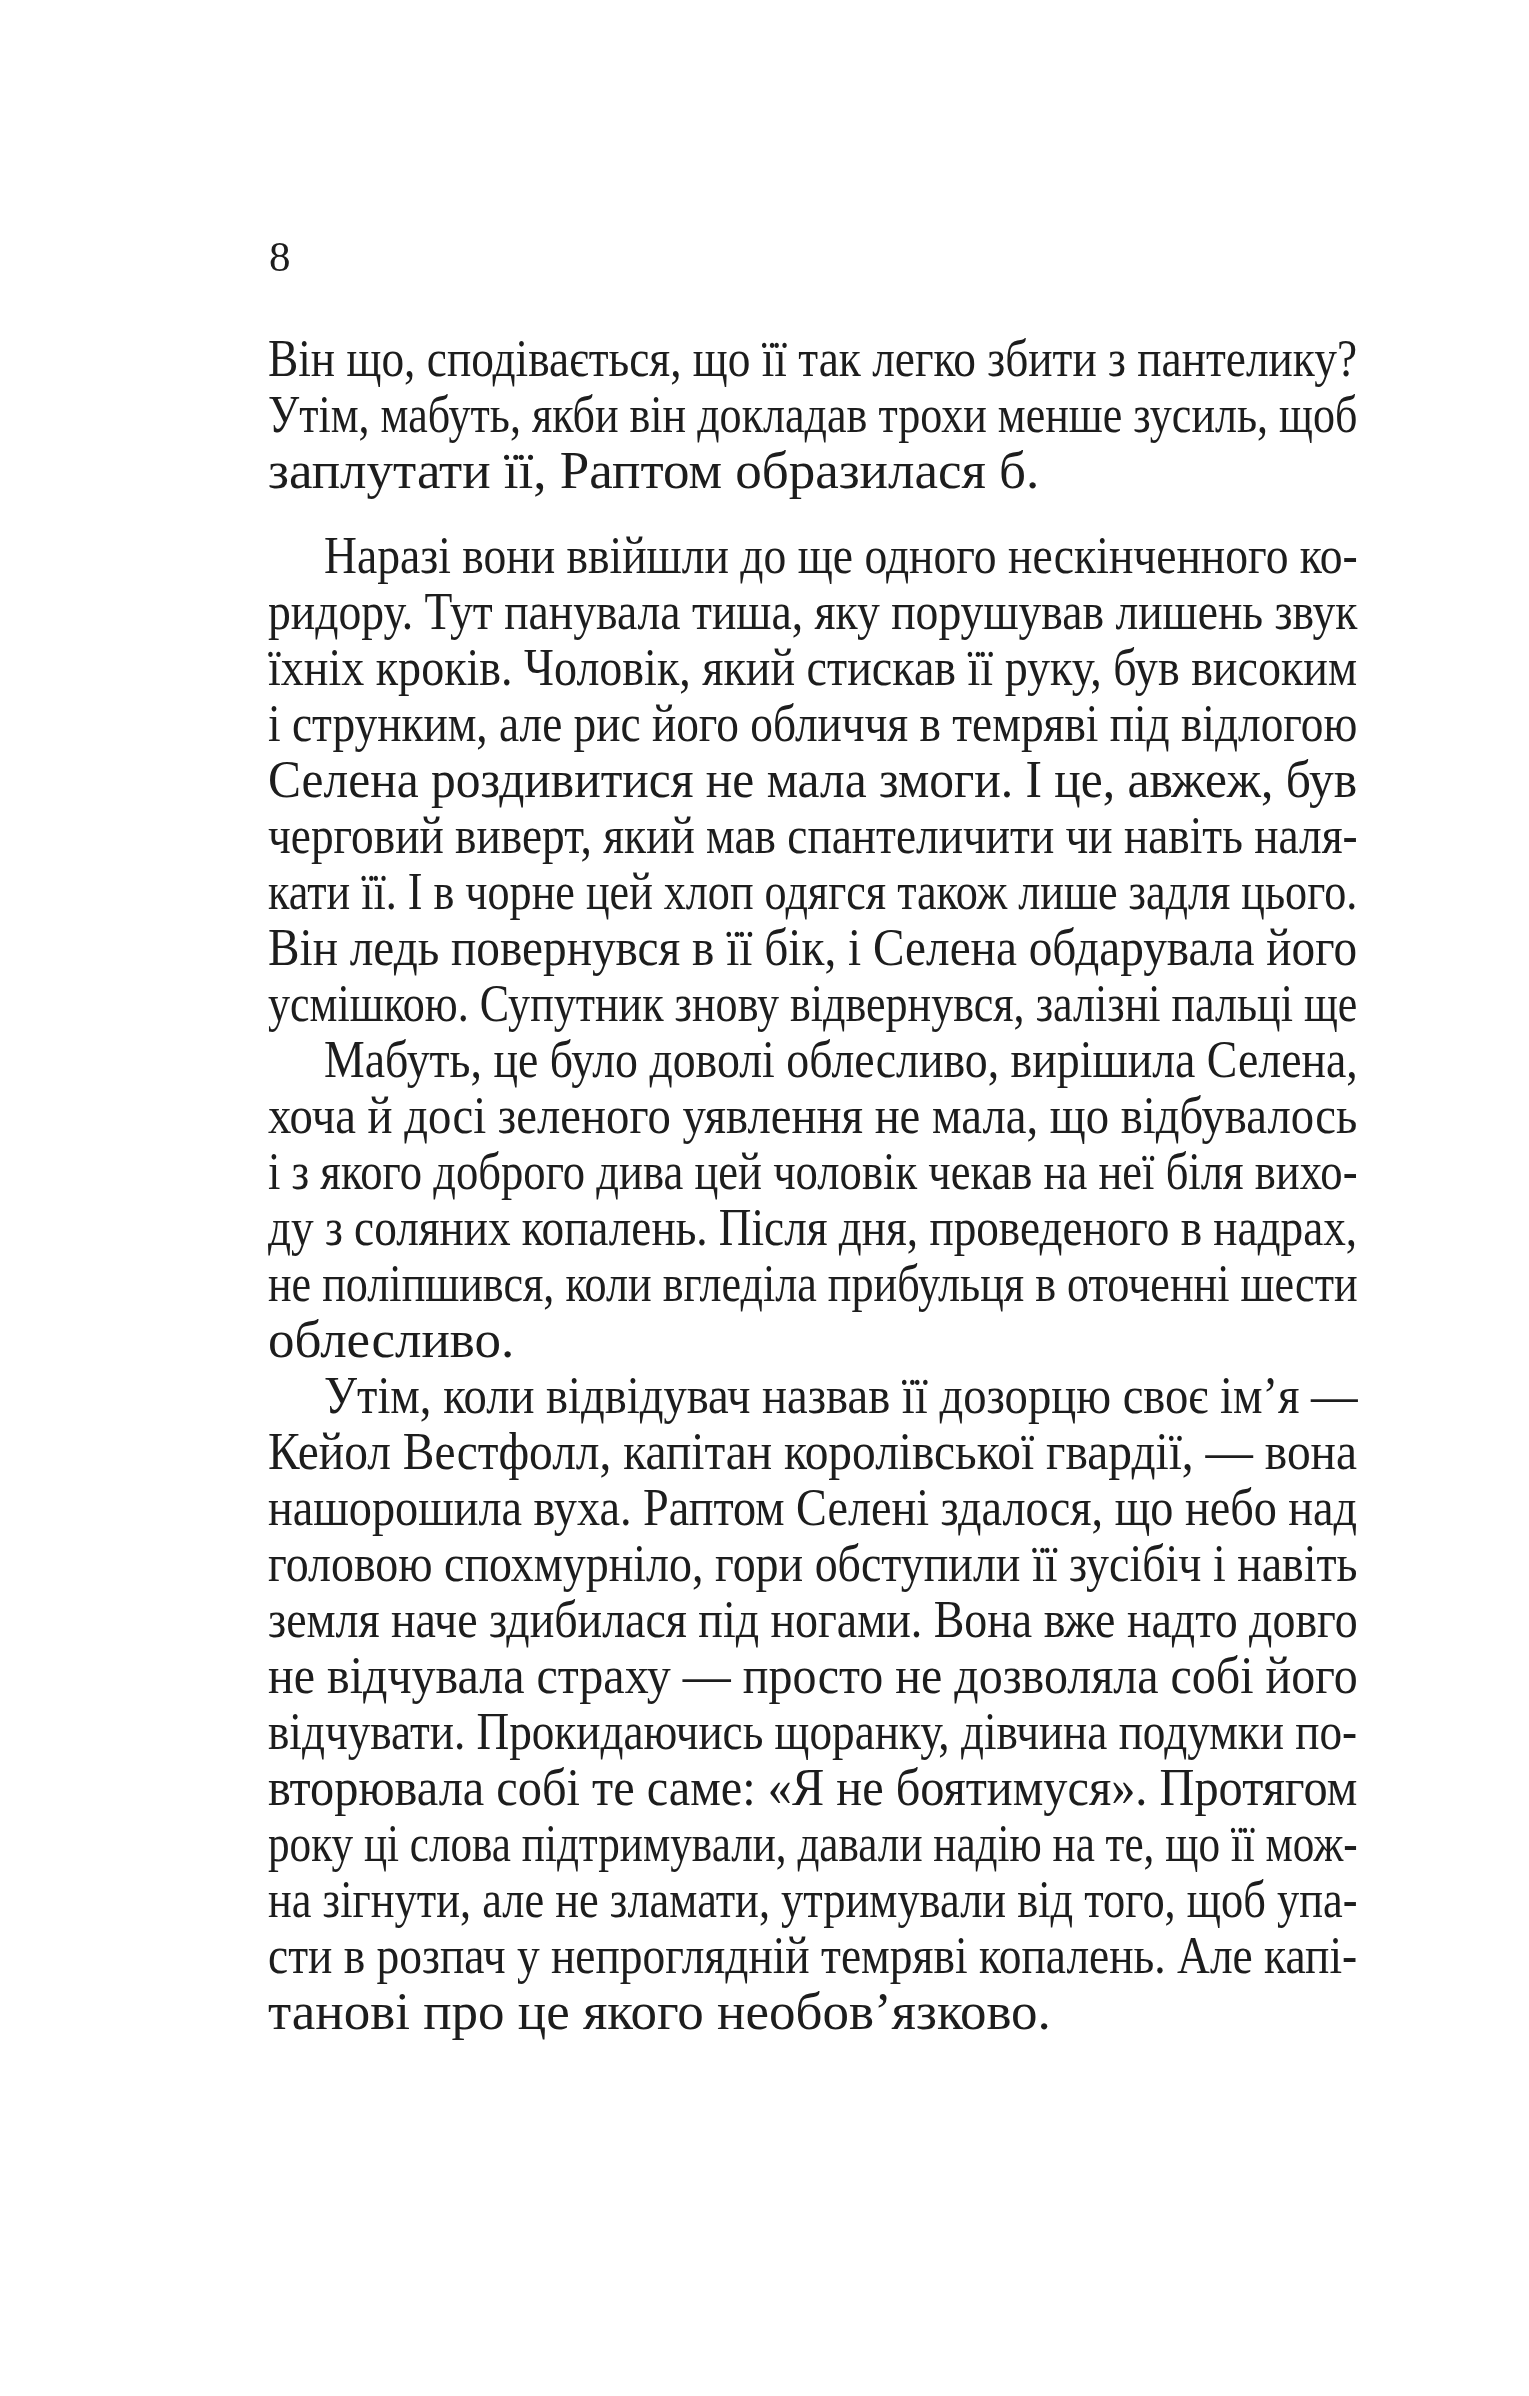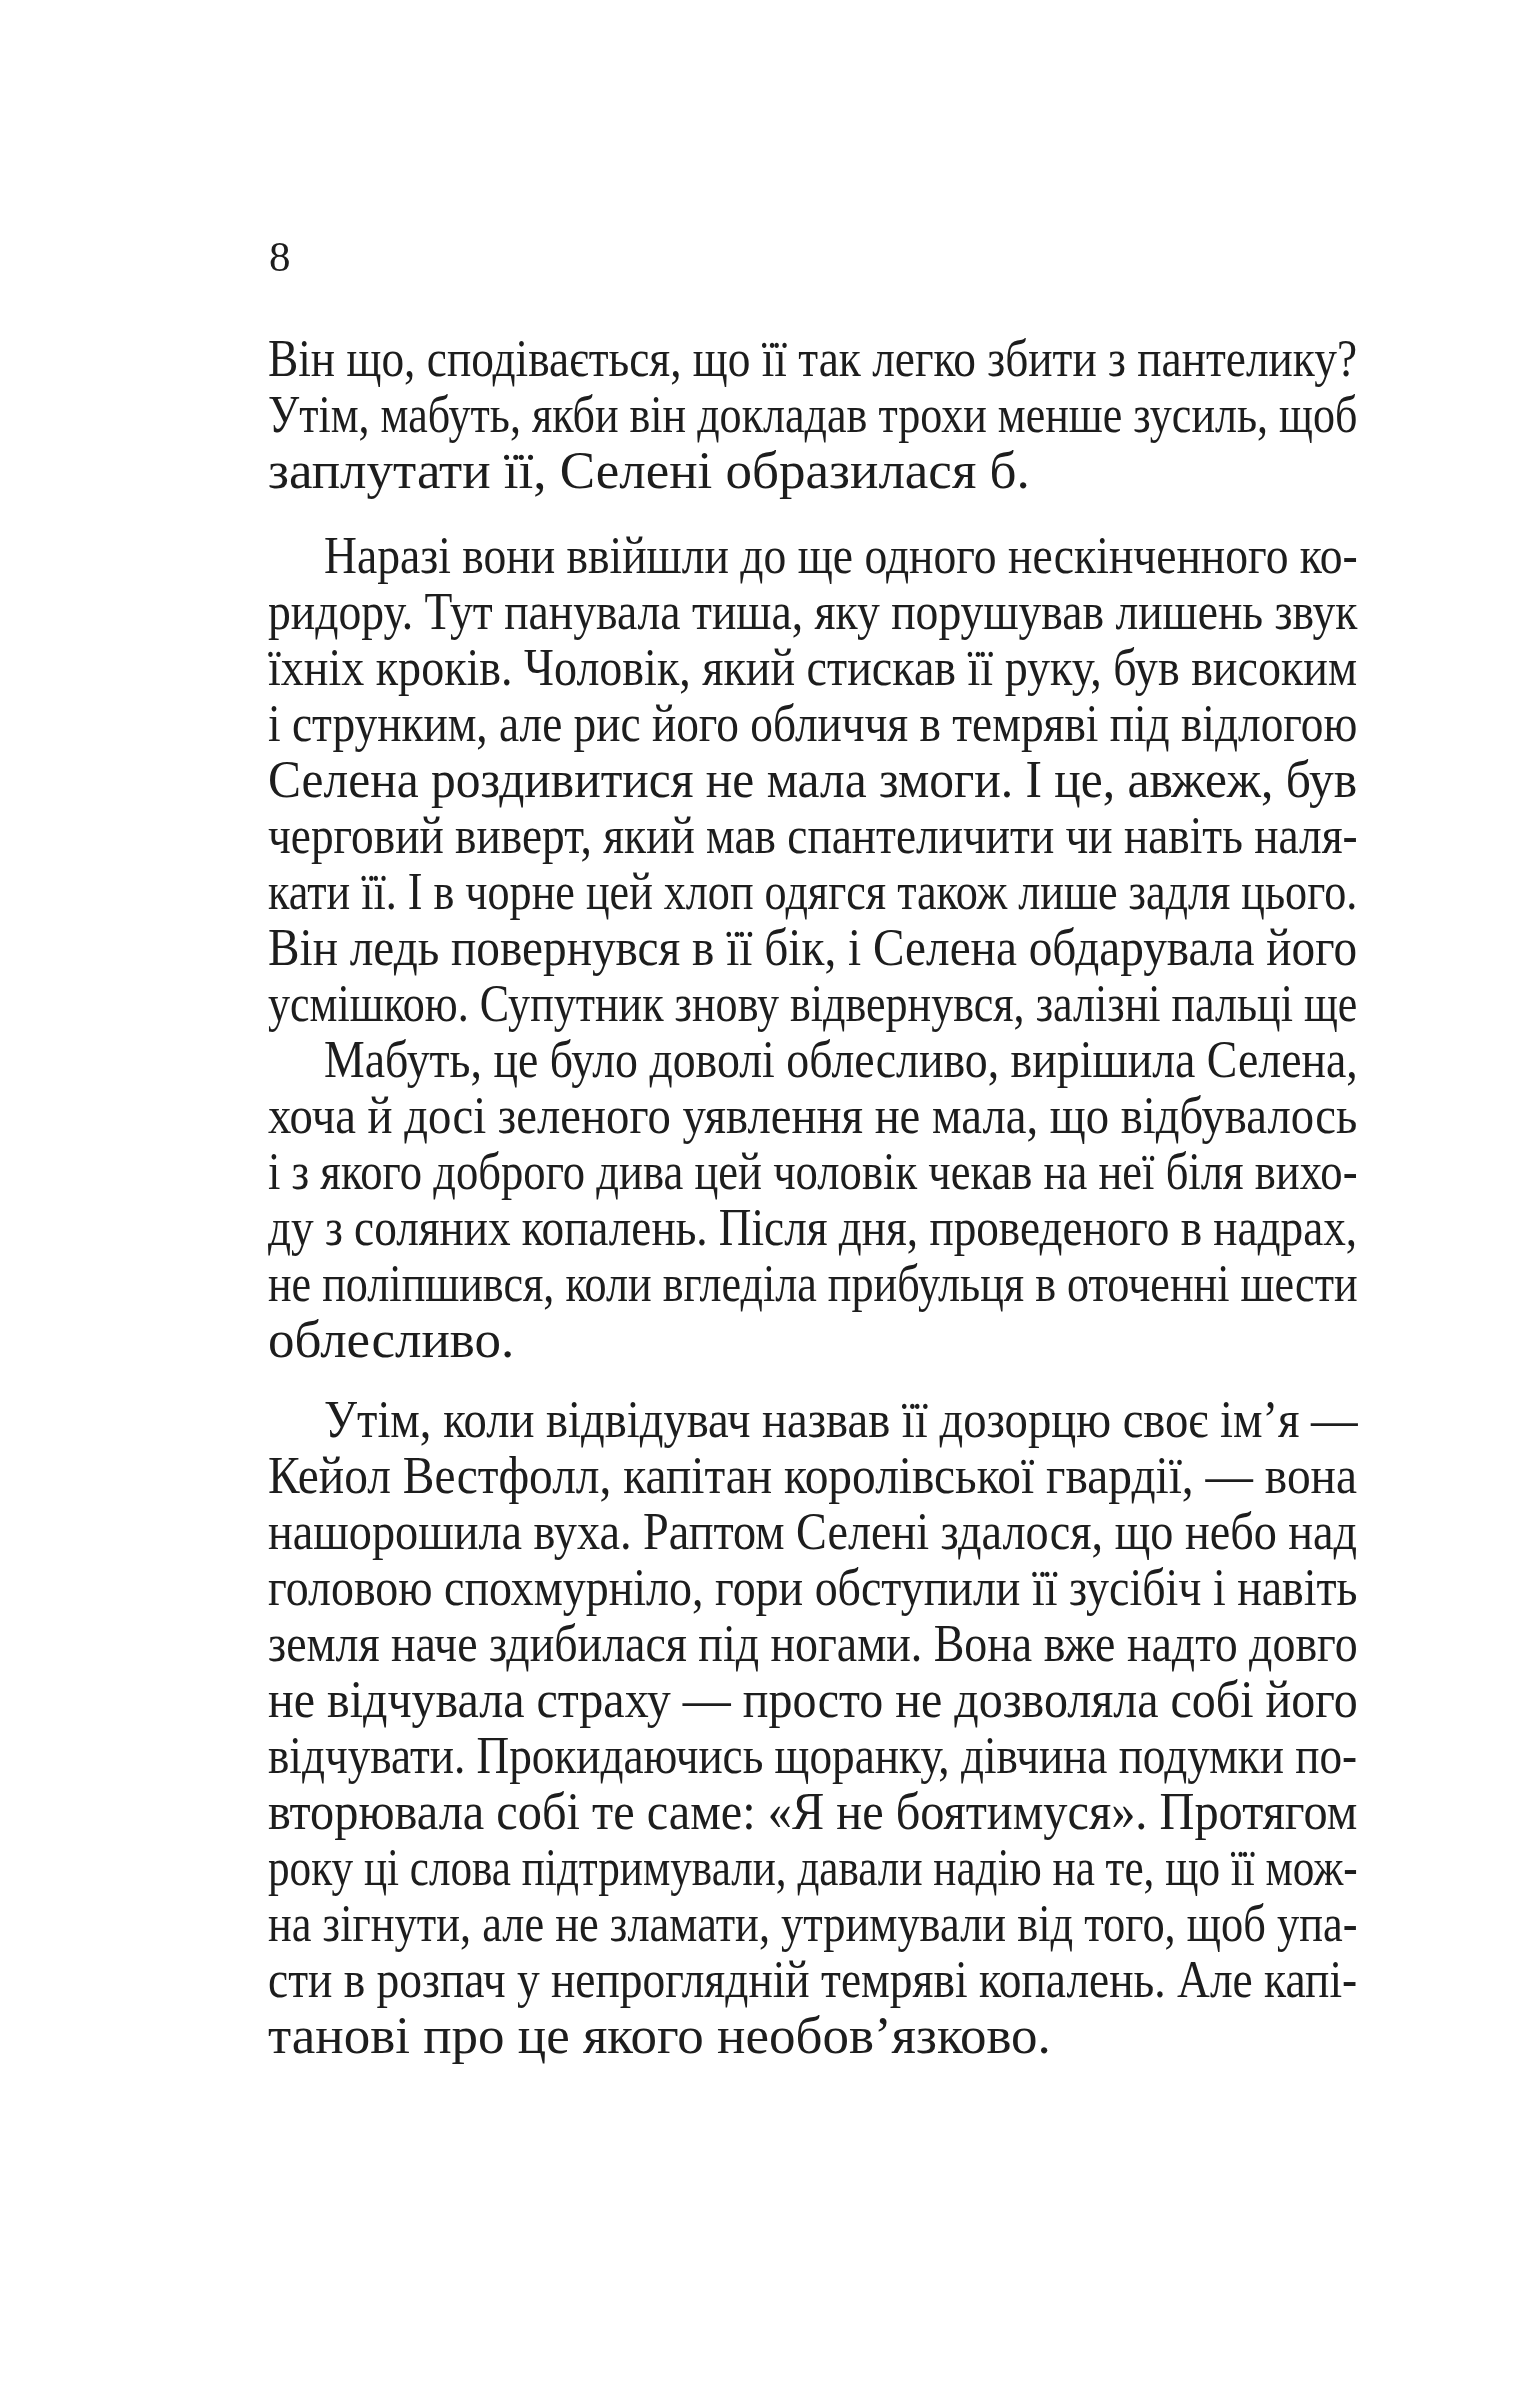--- a/index.html
+++ b/index.html
@@ -47,37 +47,37 @@
   }
 </style>
 </head>
 <body>
 
 <div class="page">
   <div class="page-number">8</div>
   <div class="text-block">
       <div class="text-line"><span style="transform: scaleX(0.855821);">Він що, сподівається, що її так легко збити з пантелику?</span></div>
       <div class="text-line"><span style="transform: scaleX(0.831461);">Утім, мабуть, якби він докладав трохи менше зусиль, щоб</span></div>
-      <div class="text-line"><span style="transform: scaleX(1);">заплутати її, Селені образилася б.</span></div>
+      <div class="text-line"><span style="transform: scaleX(1);">заплутати її, Раптом образилася б.</span></div>
       <div class="text-line" style="padding-left: 56px; margin-top: 29px;"><span style="transform: scaleX(0.860294);">Наразі вони ввійшли до ще одного нескінченного ко-</span></div>
       <div class="text-line"><span style="transform: scaleX(0.860465);">ридору. Тут панувала тиша, яку порушував лишень звук</span></div>
       <div class="text-line"><span style="transform: scaleX(0.868545);">їхніх кроків. Чоловік, який стискав її руку, був високим</span></div>
       <div class="text-line"><span style="transform: scaleX(0.855162);">і струнким, але рис його обличчя в темряві під відлогою</span></div>
       <div class="text-line"><span style="transform: scaleX(0.933558);">Селена роздивитися не мала змоги. І це, авжеж, був</span></div>
       <div class="text-line"><span style="transform: scaleX(0.855821);">черговий виверт, який мав спантеличити чи навіть наля-</span></div>
       <div class="text-line"><span style="transform: scaleX(0.832708);">кати її. І в чорне цей хлоп одягся також лише задля цього.</span></div>
       <div class="text-line"><span style="transform: scaleX(0.891566);">Він ледь повернувся в її бік, і Селена обдарувала його</span></div>
       <div class="text-line"><span style="transform: scaleX(0.831461);">усмішкою. Супутник знову відвернувся, залізні пальці ще</span></div>
       <div class="text-line" style="padding-left: 56px;"><span style="transform: scaleX(0.864532);">Мабуть, це було доволі облесливо, вирішила Селена,</span></div>
       <div class="text-line"><span style="transform: scaleX(0.880952);">хоча й досі зеленого уявлення не мала, що відбувалось</span></div>
       <div class="text-line"><span style="transform: scaleX(0.842185);">і з якого доброго дива цей чоловік чекав на неї біля вихо-</span></div>
       <div class="text-line"><span style="transform: scaleX(0.85319);">ду з соляних копалень. Після дня, проведеного в надрах,</span></div>
       <div class="text-line"><span style="transform: scaleX(0.832708);">не поліпшився, коли вгледіла прибульця в оточенні шести</span></div>
       <div class="text-line"><span style="transform: scaleX(1);">облесливо.</span></div>
-      <div class="text-line" style="padding-left: 56px; margin-top: 24px;"><span style="transform: scaleX(0.879699);">Утім, коли відвідувач назвав її дозорцю своє ім’я —</span></div>
+      <div class="text-line" style="padding-left: 56px;"><span style="transform: scaleX(0.879699);">Утім, коли відвідувач назвав її дозорцю своє ім’я —</span></div>
       <div class="text-line"><span style="transform: scaleX(0.89444);">Кейол Вестфолл, капітан королівської гвардії, — вона</span></div>
       <div class="text-line"><span style="transform: scaleX(0.871956);">нашорошила вуха. Раптом Селені здалося, що небо над</span></div>
       <div class="text-line"><span style="transform: scaleX(0.866511);">головою спохмурніло, гори обступили її зусібіч і навіть</span></div>
       <div class="text-line"><span style="transform: scaleX(0.865835);">земля наче здибилася під ногами. Вона вже надто довго</span></div>
       <div class="text-line"><span style="transform: scaleX(0.905383);">не відчувала страху — просто не дозволяла собі його</span></div>
       <div class="text-line"><span style="transform: scaleX(0.85319);">відчувати. Прокидаючись щоранку, дівчина подумки по-</span></div>
       <div class="text-line"><span style="transform: scaleX(0.912079);">вторювала собі те саме: «Я не боятимуся». Протягом</span></div>
       <div class="text-line"><span style="transform: scaleX(0.81438);">року ці слова підтримували, давали надію на те, що її мож-</span></div>
       <div class="text-line"><span style="transform: scaleX(0.838369);">на зігнути, але не зламати, утримували від того, щоб упа-</span></div>
       <div class="text-line"><span style="transform: scaleX(0.857805);">сти в розпач у непроглядній темряві копалень. Але капі-</span></div>

